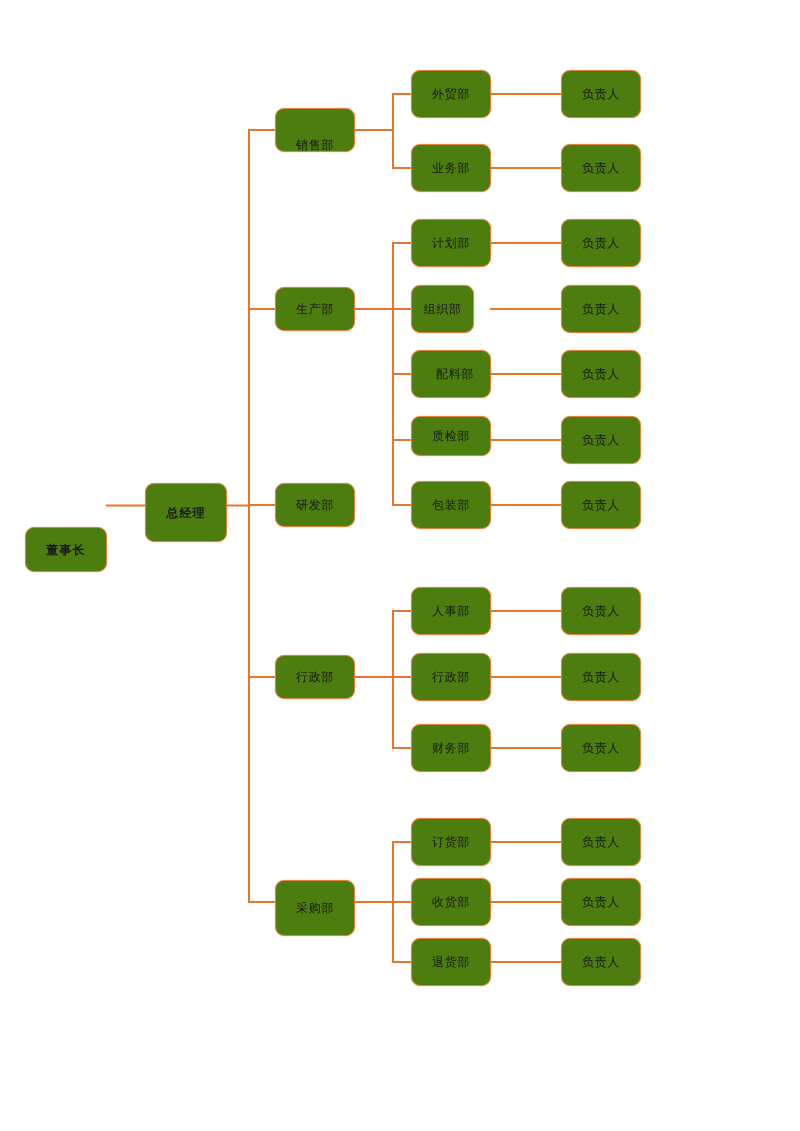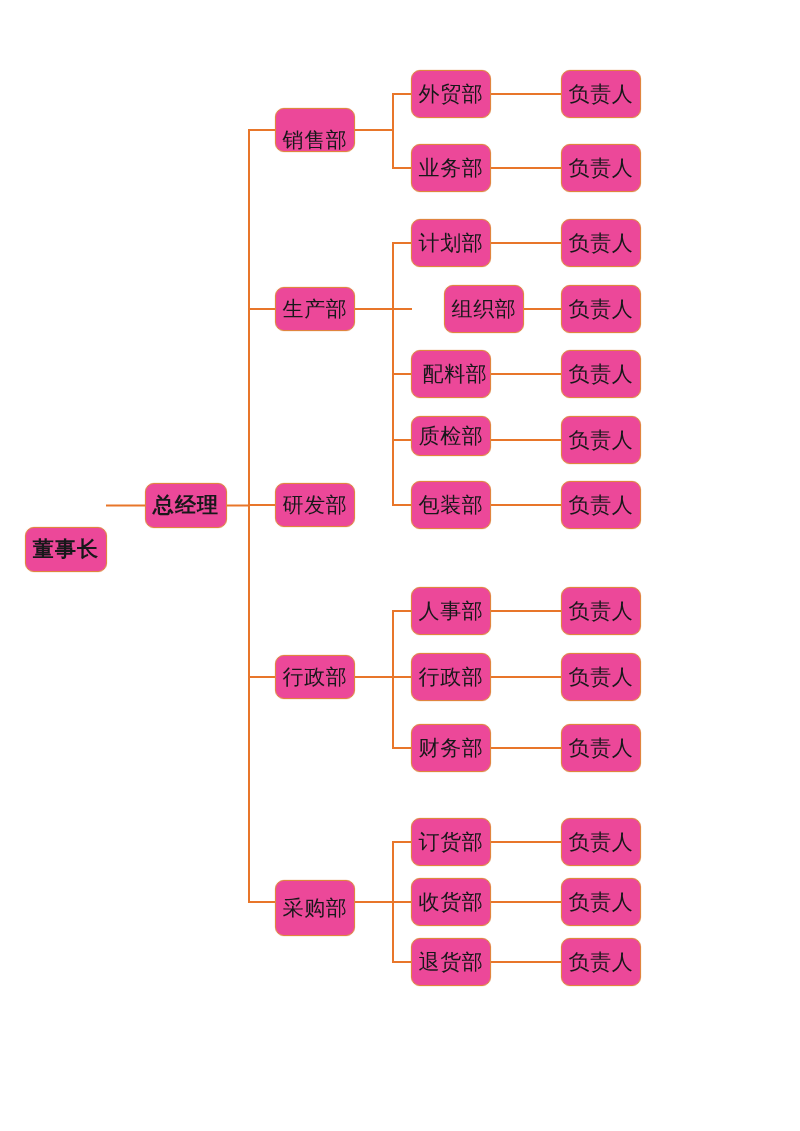--- a/index.html
+++ b/index.html
@@ -22,28 +22,28 @@
     position: absolute;
     left: 0;
     top: 0;
     width: 800px;
     height: 1131px;
     pointer-events: none;
   }
   .node {
     position: absolute;
     box-sizing: border-box;
-    background: #ec4899;
+    background: #4d7c0f;
     border: 1.6px solid #e0853f;
     border-radius: 9px;
     display: flex;
     align-items: center;
     justify-content: center;
     color: #17181a;
-    font-size: 21px;
+    font-size: 12px;
     letter-spacing: 0.6px;
     line-height: 1;
     white-space: nowrap;
     box-shadow: 0 0 0 0.4px rgba(224,133,63,0.25);
   }
   .node.root {
     font-weight: bold;
     letter-spacing: 1.2px;
   }
   .node-label {
@@ -95,21 +95,21 @@
       <line x1="491" y1="677" x2="561" y2="677" stroke="#e8762a" stroke-width="2" stroke-linecap="square"></line>
       <line x1="491" y1="748" x2="561" y2="748" stroke="#e8762a" stroke-width="2" stroke-linecap="square"></line>
       <line x1="491" y1="842" x2="561" y2="842" stroke="#e8762a" stroke-width="2" stroke-linecap="square"></line>
       <line x1="491" y1="902" x2="561" y2="902" stroke="#e8762a" stroke-width="2" stroke-linecap="square"></line>
       <line x1="491" y1="962" x2="561" y2="962" stroke="#e8762a" stroke-width="2" stroke-linecap="square"></line>
     </svg>
   <div id="node-layer">
       <div class="node root" style="left: 25px; top: 483px; width: 82px; height: 45px; margin-top: 44px;">
         <span class="node-label">董事长</span>
       </div>
-      <div class="node root" style="left: 145px; top: 483px; width: 82px; height: 45px; font-family: Liberation Serif, serif;">
+      <div class="node root" style="left: 145px; top: 483px; width: 82px; height: 59px; font-family: Liberation Serif, serif;">
         <span class="node-label">总经理</span>
       </div>
       <div class="node" style="left: 275px; top: 108px; width: 80px; height: 44px; align-items: flex-end;">
         <span class="node-label">销售部</span>
       </div>
       <div class="node" style="left: 275px; top: 287px; width: 80px; height: 44px;">
         <span class="node-label">生产部</span>
       </div>
       <div class="node" style="left: 275px; top: 483px; width: 80px; height: 44px;">
         <span class="node-label">研发部</span>
@@ -122,21 +122,21 @@
       </div>
       <div class="node" style="left: 411px; top: 70px; width: 80px; height: 48px;">
         <span class="node-label">外贸部</span>
       </div>
       <div class="node" style="left: 411px; top: 144px; width: 80px; height: 48px;">
         <span class="node-label">业务部</span>
       </div>
       <div class="node" style="left: 411px; top: 219px; width: 80px; height: 48px;">
         <span class="node-label">计划部</span>
       </div>
-      <div class="node" style="left: 411px; top: 285px; width: 80px; height: 48px; margin-left: 33px;">
+      <div class="node" style="left: 411px; top: 285px; width: 63px; height: 48px;">
         <span class="node-label">组织部</span>
       </div>
       <div class="node" style="left: 411px; top: 350px; width: 80px; height: 48px; padding-left: 8px;">
         <span class="node-label">配料部</span>
       </div>
       <div class="node" style="left: 411px; top: 416px; width: 80px; height: 40px;">
         <span class="node-label">质检部</span>
       </div>
       <div class="node" style="left: 411px; top: 481px; width: 80px; height: 48px;">
         <span class="node-label">包装部</span>

